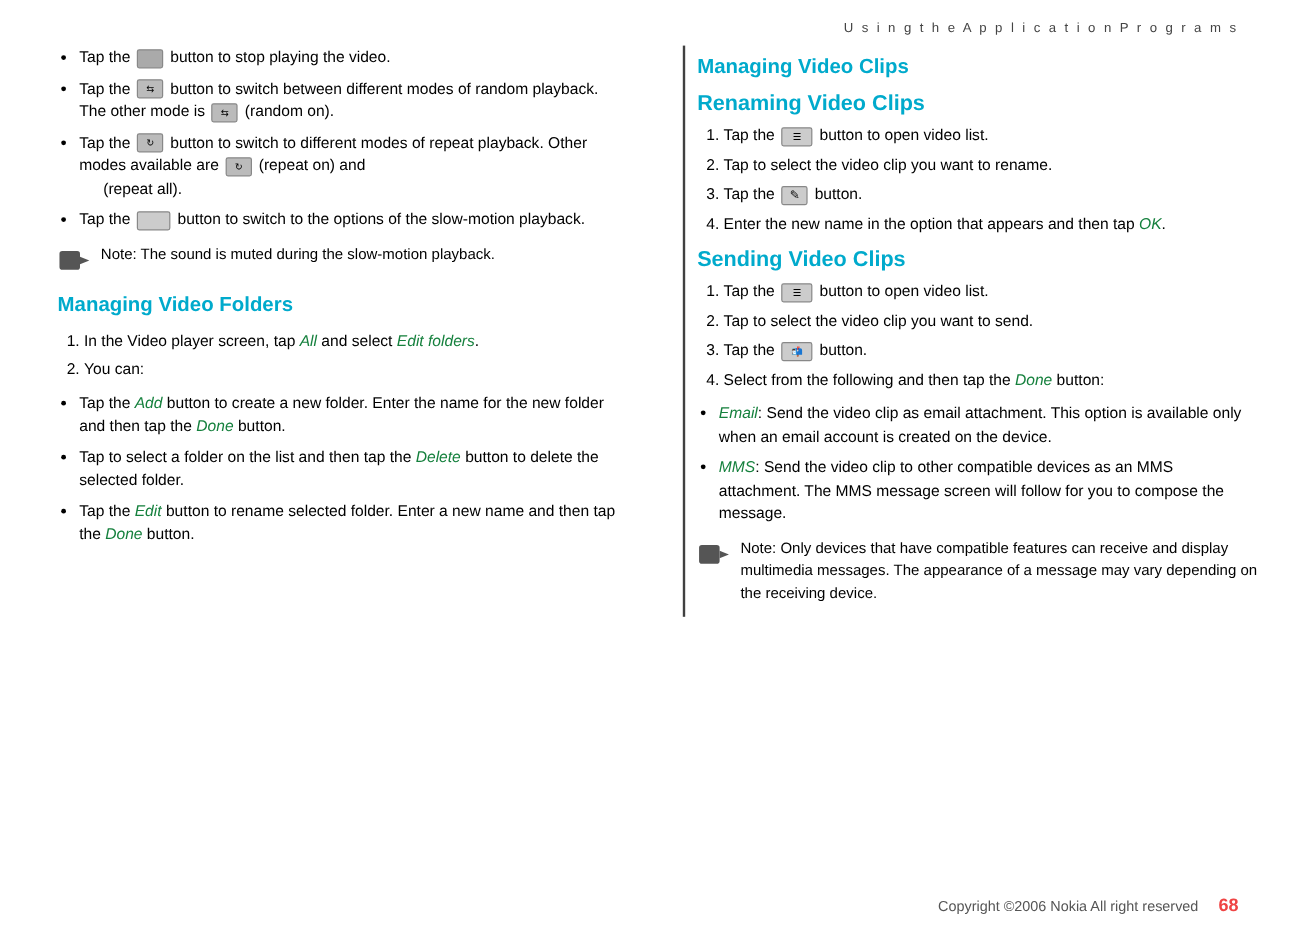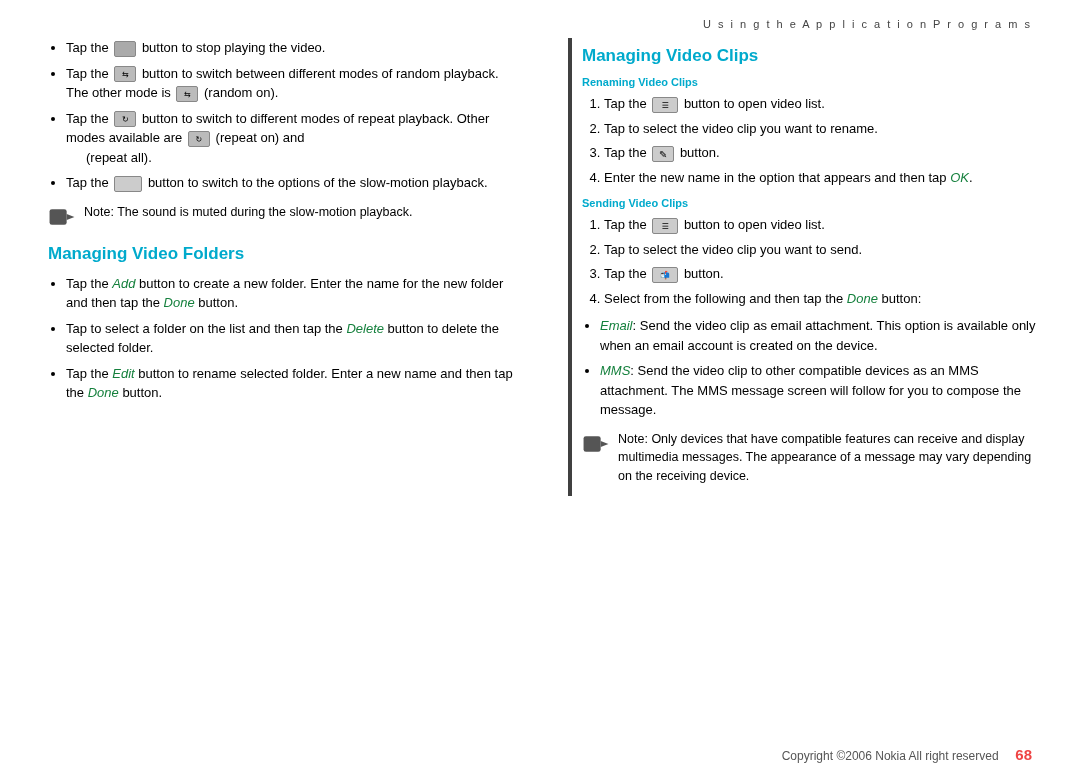--- a/index.html
+++ b/index.html
@@ -26,32 +26,32 @@
       padding: 0 32px 0 48px;
       gap: 44px;
     }
     .left-col {
       flex: 1;
       padding-right: 10px;
     }
     .right-col {
       flex: 1;
       padding-left: 10px;
-      border-left: 4px solid #404040;
+      border-left: 2px solid #404040;
     }
     .section-title {
       color: #00aacc;
       font-size: 17px;
       font-weight: bold;
       margin-bottom: 10px;
       margin-top: 8px;
     }
     .subsection-title {
       color: #00aacc;
-      font-size: 11px;
+      font-size: 18px;
       font-weight: bold;
       margin-bottom: 6px;
       margin-top: 10px;
     }
     .bullet-list {
       list-style: disc;
       padding-left: 18px;
       margin-bottom: 8px;
     }
     .bullet-list li {
@@ -195,20 +195,28 @@
       </div>
       <div class="note-text">
         <span class="bold-text">Note:</span>
         <span> The sound is muted during the slow-motion playback.</span>
       </div>
     </div>
 
     <div>
       <div class="section-title">Managing Video Folders</div>
 
+      <ol class="ordered-list">
+        <li>
+          <span>In the Video player screen, tap </span><span class="italic-cyan">All</span><span> and select </span><span class="italic-cyan">Edit folders</span><span>.</span>
+        </li>
+        <li>
+          <span>You can:</span>
+        </li>
+      </ol>
 
       <ul class="bullet-list">
         <li>
           <span>Tap the </span><span class="italic-cyan">Add</span><span> button to create a new folder. Enter the name for the new folder and then tap the </span><span class="italic-cyan">Done</span><span> button.</span>
         </li>
         <li>
           <span> Tap to select a folder on the list and then tap the </span><span class="italic-cyan">Delete</span><span> button to delete the selected folder.</span>
         </li>
         <li>
           <span>Tap the </span><span class="italic-cyan">Edit</span><span> button to rename selected folder. Enter a new name and then tap the </span><span class="italic-cyan">Done</span><span> button.</span>

